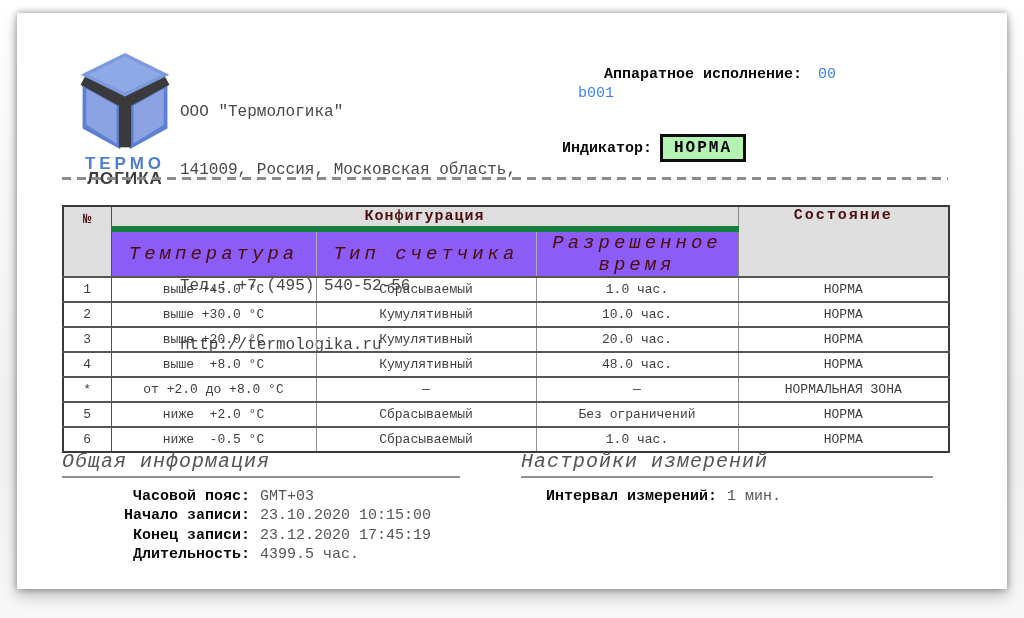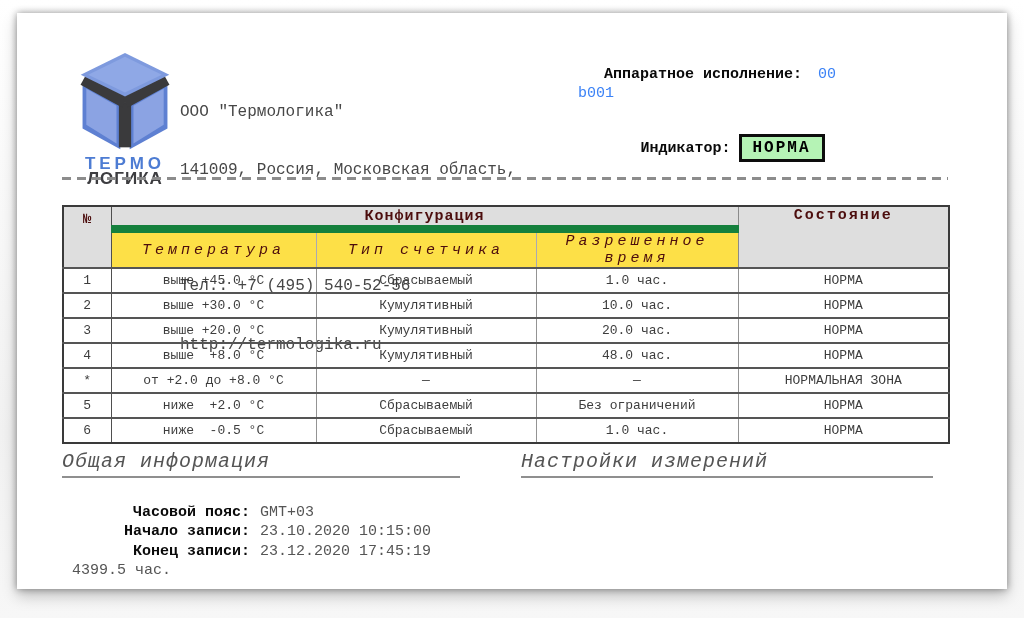--- a/index.html
+++ b/index.html
@@ -24,54 +24,54 @@
 
   .company { position:absolute; left:163px; top:51px; font-size:16px; line-height:19.4px;
              color:#474747; white-space:pre; }
 
   .device { position:absolute; left:545px; top:52px; width:341px; }
   .device-row { display:flex; line-height:19.4px; }
   .device-label { width:240px; text-align:right; font-weight:bold; color:#0a0a0a; font-size:15px; }
   .device-value { margin-left:16px; color:#3b82f6; font-size:15px; white-space:pre; }
 
   .indicator-row { position:absolute; left:545px; top:121px; width:341px;
-                   display:flex; justify-content:center; align-items:center; }
+                   display:flex; justify-content:flex-start; align-items:center; }
   .indicator-label { font-weight:bold; font-size:15px; color:#0a0a0a; margin-right:8px; }
   .indicator-badge { background:#b5f3b5; border:3px solid #0d0d0d; padding:2px 11px;
                      font-size:16px; letter-spacing:2px; color:#000; font-weight:bold; }
 
   .dashed-sep { position:absolute; left:45px; top:164px; width:886px; height:3px;
                 background:repeating-linear-gradient(90deg,#8c8c8c 0 9px,transparent 9px 15px); }
 
   
   table.cfg { position:absolute; left:45px; top:192px; width:886px;
               border-collapse:collapse; table-layout:fixed;
               border:2px solid #3a3a3a; }
   .cfg th, .cfg td { overflow:hidden; }
   .cfg th { background:#dedede; color:#4c0d0d; font-weight:bold; }
   th.h-num   { font-size:14px; height:23px; vertical-align:top; padding-top:4px; }
   th.h-config{ font-size:15px; letter-spacing:1px; height:23px; vertical-align:middle;
                border-left:1px solid #4f4f4f; }
   th.h-state { font-size:15px; letter-spacing:2px; vertical-align:top; 
                border-left:1px solid #8a8a8a; }
-  th.h-sub   { background:#fde047; font-style:italic; font-weight:normal; font-size:15px;
-               letter-spacing:4px; height:22px; border-top:8px solid #15803d;
+  th.h-sub   { background:#8b5cf6; font-style:italic; font-weight:normal; font-size:19px;
+               letter-spacing:4px; height:22px; border-top:6px solid #15803d;
                border-left:1px solid #a9a9b4; }
   th.h-sub:first-of-type { border-left:1px solid #4f4f4f; }
   .cfg tbody tr { border-top:2px solid #555555; }
   .cfg td { text-align:center; font-size:13px; color:#3d3d3d; height:25px;
             border-left:1px solid #949494; white-space:pre; }
   .cfg td.c-num  { border-left:none; }
   .cfg td.c-temp { border-left:1px solid #4f4f4f; }
 
   
   .section { position:absolute; }
   .section-title { font-style:italic; font-size:20px; color:#555; letter-spacing:1px; }
   .section-rule { height:2px; background:#8f8f8f; margin-top:3px; }
-  .section-rows { margin-top:25px; }
+  .section-rows { margin-top:9px; }
   .info-row { display:flex; line-height:19.4px; }
   .info-label { text-align:right; font-weight:bold; color:#0a0a0a; font-size:15px; }
   .info-value { margin-left:10px; color:#555; font-size:15px; white-space:pre; }
   .sec-general { left:45px; top:437px; width:398px; }
   .sec-general .info-label { width:188px; }
   .sec-settings { left:504px; top:437px; width:412px; }
   .sec-settings .info-label { width:196px; }
 </style>
 </head>
 <body>
@@ -204,25 +204,30 @@
       </div>
       <div class="info-row">
         <div class="info-label">Начало записи:</div>
         <div class="info-value">23.10.2020 10:15:00</div>
       </div>
       <div class="info-row">
         <div class="info-label">Конец записи:</div>
         <div class="info-value">23.12.2020 17:45:19</div>
       </div>
       <div class="info-row">
+        <div class="info-label">Длительность:</div>
         <div class="info-value">4399.5 час.</div>
       </div>
     </div>
   </div>
 
   <div class="section sec-settings">
     <div class="section-title">Настройки измерений</div>
     <div class="section-rule"></div>
     <div class="section-rows">
+      <div class="info-row">
+        <div class="info-label">Интервал измерений:</div>
+        <div class="info-value">1 мин.</div>
+      </div>
     </div>
   </div>
 
 </div>
 
 </body></html>

